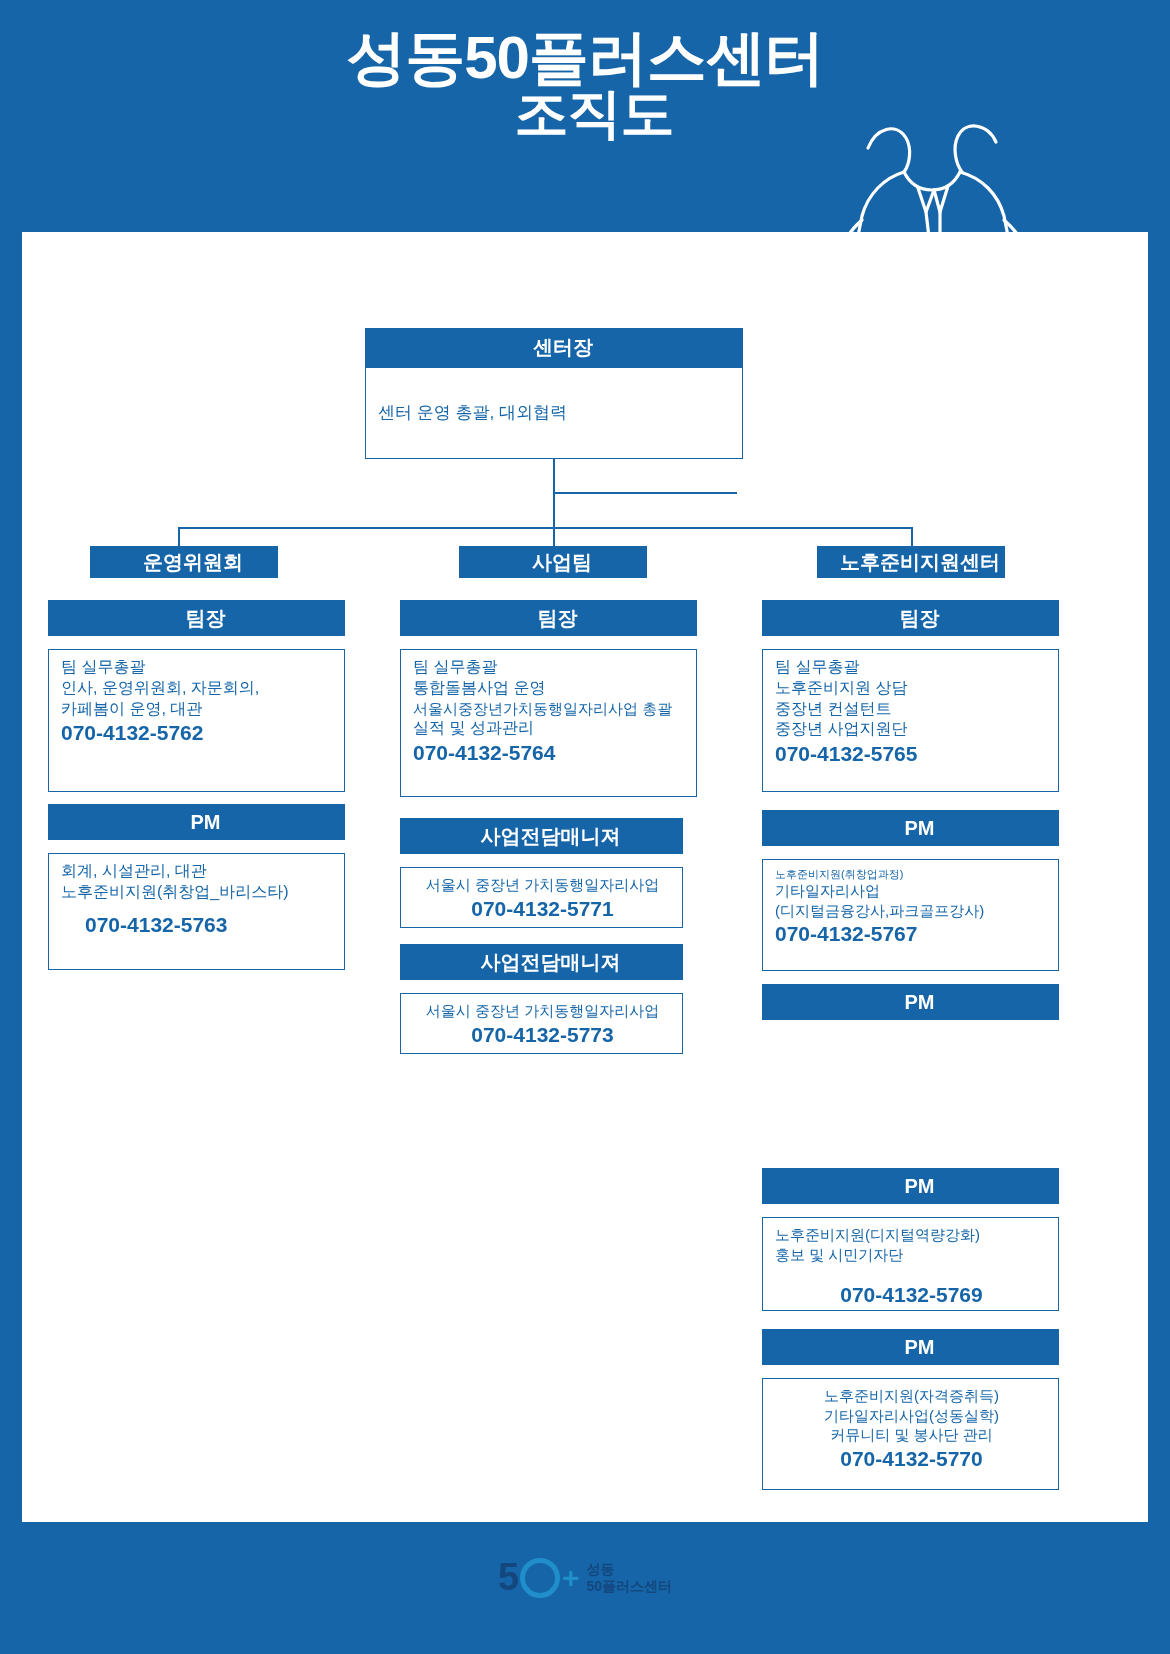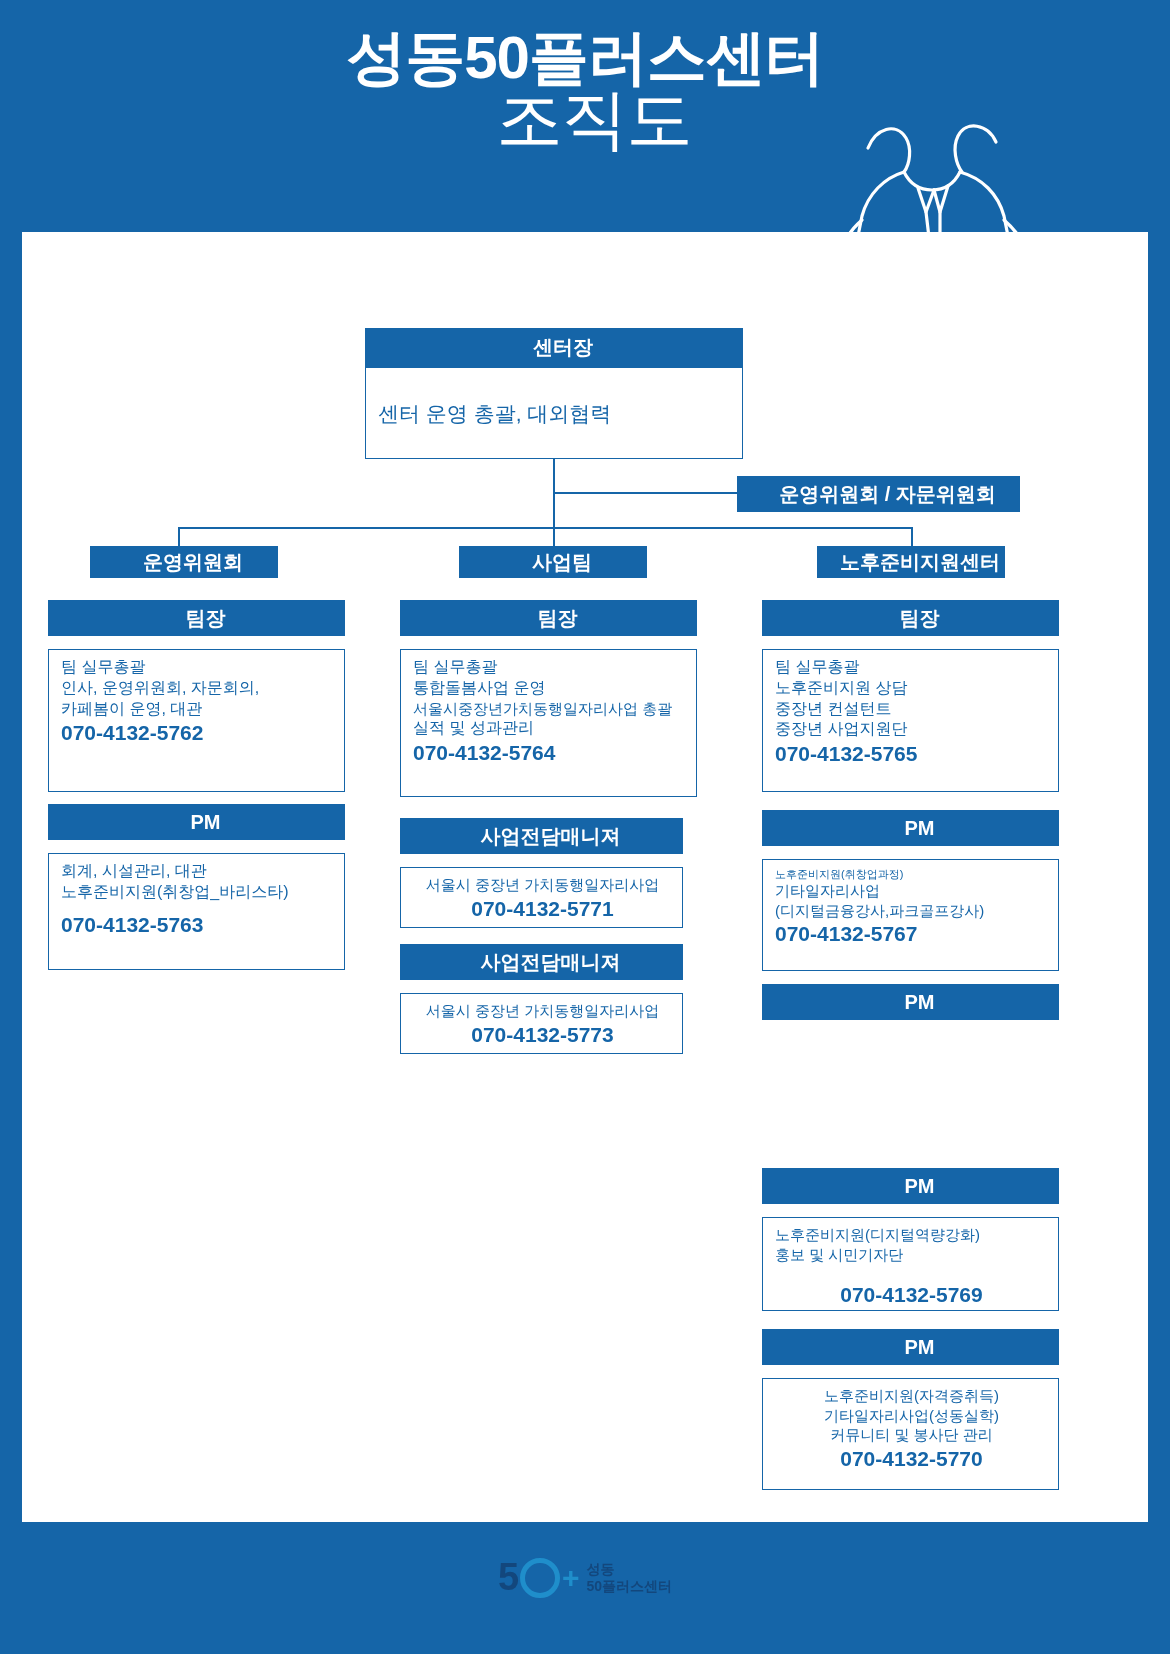--- a/index.html
+++ b/index.html
@@ -27,22 +27,22 @@
     text-align: center;
     color: #ffffff;
   }
   .title-line1 {
     font-size: 60px;
     font-weight: bold;
     letter-spacing: -1px;
     line-height: 1.05;
   }
   .title-line2 {
-    font-size: 66px;
-    font-weight: normal;
+    font-size: 54px;
+    font-weight: bold;
     letter-spacing: -1px;
     line-height: 1.05;
     margin-top: -4px;
     margin-left: 18px;
   }
   
   .illustration {
     position: absolute;
     top: 120px;
     left: 800px;
@@ -183,26 +183,23 @@
   <div class="ln-v" style="left:553px; top:492px; height:36px;"></div>
   <div class="ln-h" style="left:178px; top:527px; width:734px;"></div>
   <div class="ln-v" style="left:178px; top:527px; height:20px;"></div>
   <div class="ln-v" style="left:553px; top:527px; height:20px;"></div>
   <div class="ln-v" style="left:911px; top:527px; height:20px;"></div>
 
   <div class="node hdr" style="left:365px; top:328px; width:378px; height:39px;">
     <span>센터장</span>
   </div>
   <div class="node body-box" style="left:365px; top:367px; width:378px; height:92px; display:flex; align-items:center;">
-    <div class="ln" style="font-size:21px;">센터 운영 총괄, 대외협력</div>
-  </div>
-
-  <div class="node hdr" style="left:737px; top:476px; width:283px; height:36px;">
-    <span>운영위원회 / 자문위원회</span>
-  </div>
+    <div class="ln" style="font-size:17px;">센터 운영 총괄, 대외협력</div>
+  </div>
+
 
   <div class="node hdr" style="left:90px; top:546px; width:188px; height:32px;">
     <span>운영위원회</span>
   </div>
 
   <div class="node hdr" style="left:48px; top:600px; width:297px; height:36px;">
     <span>팀장</span>
   </div>
   <div class="node body-box" style="left:48px; top:649px; width:297px; height:143px;">
     <div class="ln">팀 실무총괄</div>
@@ -210,21 +207,21 @@
     <div class="ln">카페봄이 운영, 대관</div>
     <div class="tel">070-4132-5762</div>
   </div>
 
   <div class="node hdr" style="left:48px; top:804px; width:297px; height:36px;">
     <span>PM</span>
   </div>
   <div class="node body-box" style="left:48px; top:853px; width:297px; height:117px;">
     <div class="ln">회계, 시설관리, 대관</div>
     <div class="ln">노후준비지원(취창업_바리스타)</div>
-    <div class="tel" style="margin-top:10px;">070-4132-5763</div>
+    <div class="tel" style="margin-top:10px;margin-left:24px;">070-4132-5763</div>
   </div>
 
   <div class="node hdr" style="left:459px; top:546px; width:188px; height:32px;">
     <span>사업팀</span>
   </div>
 
   <div class="node hdr" style="left:400px; top:600px; width:297px; height:36px;">
     <span>팀장</span>
   </div>
   <div class="node body-box" style="left:400px; top:649px; width:297px; height:148px;">

